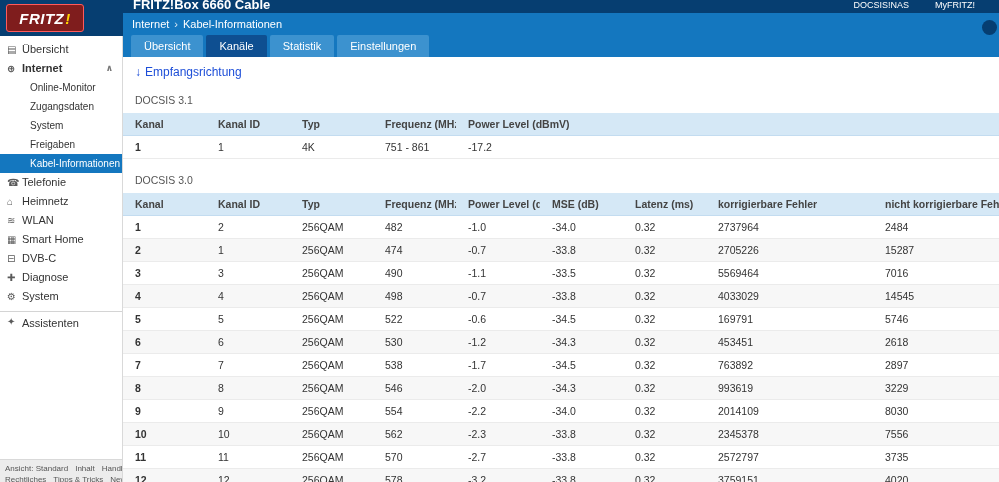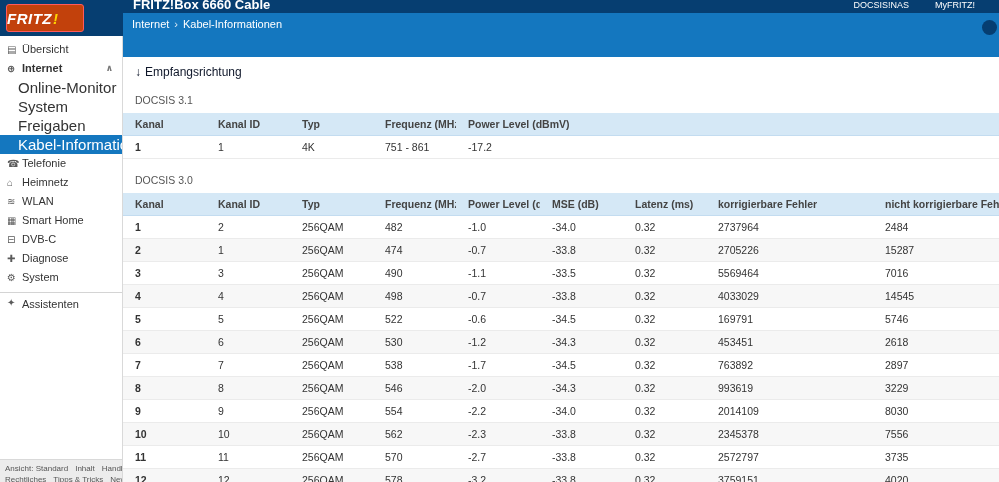--- a/index.html
+++ b/index.html
@@ -7,49 +7,49 @@
   .app{position:relative;width:999px;height:482px;overflow:hidden;background:#fff;}
 
   
   .header-dark{position:absolute;left:2px;top:0;right:0;height:13px;background:#063e71;overflow:hidden;}
   .app-title{position:absolute;left:131px;top:-3px;color:#fff;font-size:13px;font-weight:bold;white-space:nowrap;}
   .top-links{position:absolute;right:24px;top:0px;color:#fff;font-size:9px;}
   .top-links span{margin-left:26px;cursor:pointer;}
 
   
   .logo-block{position:absolute;left:0;top:0;width:123px;height:36px;background:#063e71;cursor:pointer;}
-  .logo{position:absolute;left:6px;top:4px;width:76px;height:26px;background:#c2410c;border:1px solid #ff5a5a;border-radius:3px;color:#fff;font-style:italic;font-weight:bold;font-size:15px;display:flex;align-items:center;letter-spacing:0.5px;}
+  .logo{position:absolute;left:6px;top:4px;width:76px;height:26px;background:#7f1d1d;border:1px solid #ff5a5a;border-radius:3px;color:#fff;font-style:italic;font-weight:bold;font-size:15px;display:flex;align-items:center;justify-content:center;letter-spacing:0.5px;}
   .logo .bang{color:#ffd400;margin-left:1px;}
 
   
   .header-blue{position:absolute;left:123px;top:13px;right:0;height:44px;background:#1477bf;}
   .breadcrumb{position:absolute;left:9px;top:5px;color:#fff;font-size:11px;}
   .breadcrumb .sep{margin:0 5px;opacity:.85;}
   .breadcrumb .crumb{cursor:pointer;}
   .tab-bar{position:absolute;left:8px;bottom:0;white-space:nowrap;}
   .tab{display:inline-block;padding:5px 13px 5px 13px;margin-right:3px;background:#3c92cf;color:#fff;font-size:11px;border-radius:2px 2px 0 0;cursor:pointer;}
   .tab.active{background:#0e4f91;}
   .help-btn{position:absolute;right:2px;top:7px;width:15px;height:15px;border-radius:50%;background:#063e71;cursor:pointer;}
 
   
   .sidebar{position:absolute;left:0;top:36px;width:123px;bottom:0;background:#fff;border-right:1px solid #d9d9d9;box-sizing:border-box;}
   .menu{padding-top:4px;}
   .menu-item{position:relative;height:19px;line-height:19px;font-size:11px;color:#333;padding-left:22px;cursor:pointer;white-space:nowrap;overflow:hidden;}
   .menu-item .mi-icon{position:absolute;left:7px;top:0;font-size:10px;color:#5a5a5a;}
-  .menu-item.sub{padding-left:18px;font-size:15px;}
+  .menu-item.sub{padding-left:30px;font-size:10px;}
   .menu-item.bold{font-weight:bold;}
   .menu-item.active{background:#1477bf;color:#fff;}
   .menu-item .chevron{position:absolute;right:9px;top:0;font-size:9px;color:#777;}
   .menu-item.separated{border-top:1px solid #d4d4d4;margin-top:5px;padding-top:2px;height:21px;}
   .sidebar-footer{position:absolute;left:0;right:0;bottom:0;height:23px;background:#ececec;border-top:1px solid #d9d9d9;padding:3px 5px 0 5px;overflow:hidden;font-size:8px;color:#555;line-height:11px;box-sizing:border-box;}
   .sidebar-footer .f-link{margin-right:7px;cursor:pointer;white-space:nowrap;}
 
   
   .content{position:absolute;left:123px;top:57px;right:0;bottom:0;background:#fff;overflow:hidden;}
-  .direction{margin:8px 0 0 12px;color:#0f172a;font-size:12px;cursor:pointer;}
+  .direction{margin:8px 0 0 12px;color:#1d4ed8;font-size:12px;cursor:pointer;}
   .direction .arr{margin-right:4px;font-size:12px;}
   .section-label{margin:15px 0 0 12px;color:#555;font-size:10.5px;}
   .data-table{width:100%;border-collapse:collapse;table-layout:fixed;margin-top:7px;font-size:10.5px;}
   .data-table th{background:#d5e8f6;color:#444;font-weight:bold;text-align:left;padding:5px 4px 5px 12px;white-space:nowrap;overflow:hidden;border-bottom:1px solid #c3dcf0;}
   .data-table td{color:#333;padding:5px 4px 5px 12px;white-space:nowrap;overflow:hidden;border-bottom:1px solid #ebebeb;}
   .data-table td:first-child{font-weight:bold;}
   .data-table tbody tr:nth-child(even){background:#f7f7f7;}
   .data-table col:nth-child(1){width:83px;}
   .data-table col:nth-child(2){width:84px;}
   .data-table col:nth-child(3){width:83px;}
@@ -71,28 +71,30 @@
 
   <div class="logo-block">
     <div class="logo">
         <span>FRITZ</span>
         <span class="bang">!</span>
       </div>
   </div>
 
   <div class="header-blue">
     <div class="breadcrumb"><span class="crumb">Internet</span><span class="sep">›</span><span class="crumb">Kabel-Informationen</span></div>
+    <div class="tab-bar"><div class="tab">Übersicht</div><div class="tab active">Kanäle</div><div class="tab">Statistik</div><div class="tab">Einstellungen</div></div>
     <div class="help-btn"></div>
   </div>
 
   <div class="sidebar">
     <div class="menu">
         <div class="menu-item"><span class="mi-icon">▤</span><span>Übersicht</span></div>
         <div class="menu-item bold"><span class="mi-icon">⊕</span><span>Internet</span><span class="chevron">∧</span></div>
         <div class="menu-item sub"><span>Online-Monitor</span></div>
+        <div class="menu-item sub"><span>Zugangsdaten</span></div>
         <div class="menu-item sub"><span>System</span></div>
         <div class="menu-item sub"><span>Freigaben</span></div>
         <div class="menu-item sub active"><span>Kabel-Informationen</span></div>
         <div class="menu-item"><span class="mi-icon">☎</span><span>Telefonie</span></div>
         <div class="menu-item"><span class="mi-icon">⌂</span><span>Heimnetz</span></div>
         <div class="menu-item"><span class="mi-icon">≋</span><span>WLAN</span></div>
         <div class="menu-item"><span class="mi-icon">▦</span><span>Smart Home</span></div>
         <div class="menu-item"><span class="mi-icon">⊟</span><span>DVB-C</span></div>
         <div class="menu-item"><span class="mi-icon">✚</span><span>Diagnose</span></div>
         <div class="menu-item"><span class="mi-icon">⚙</span><span>System</span></div>

